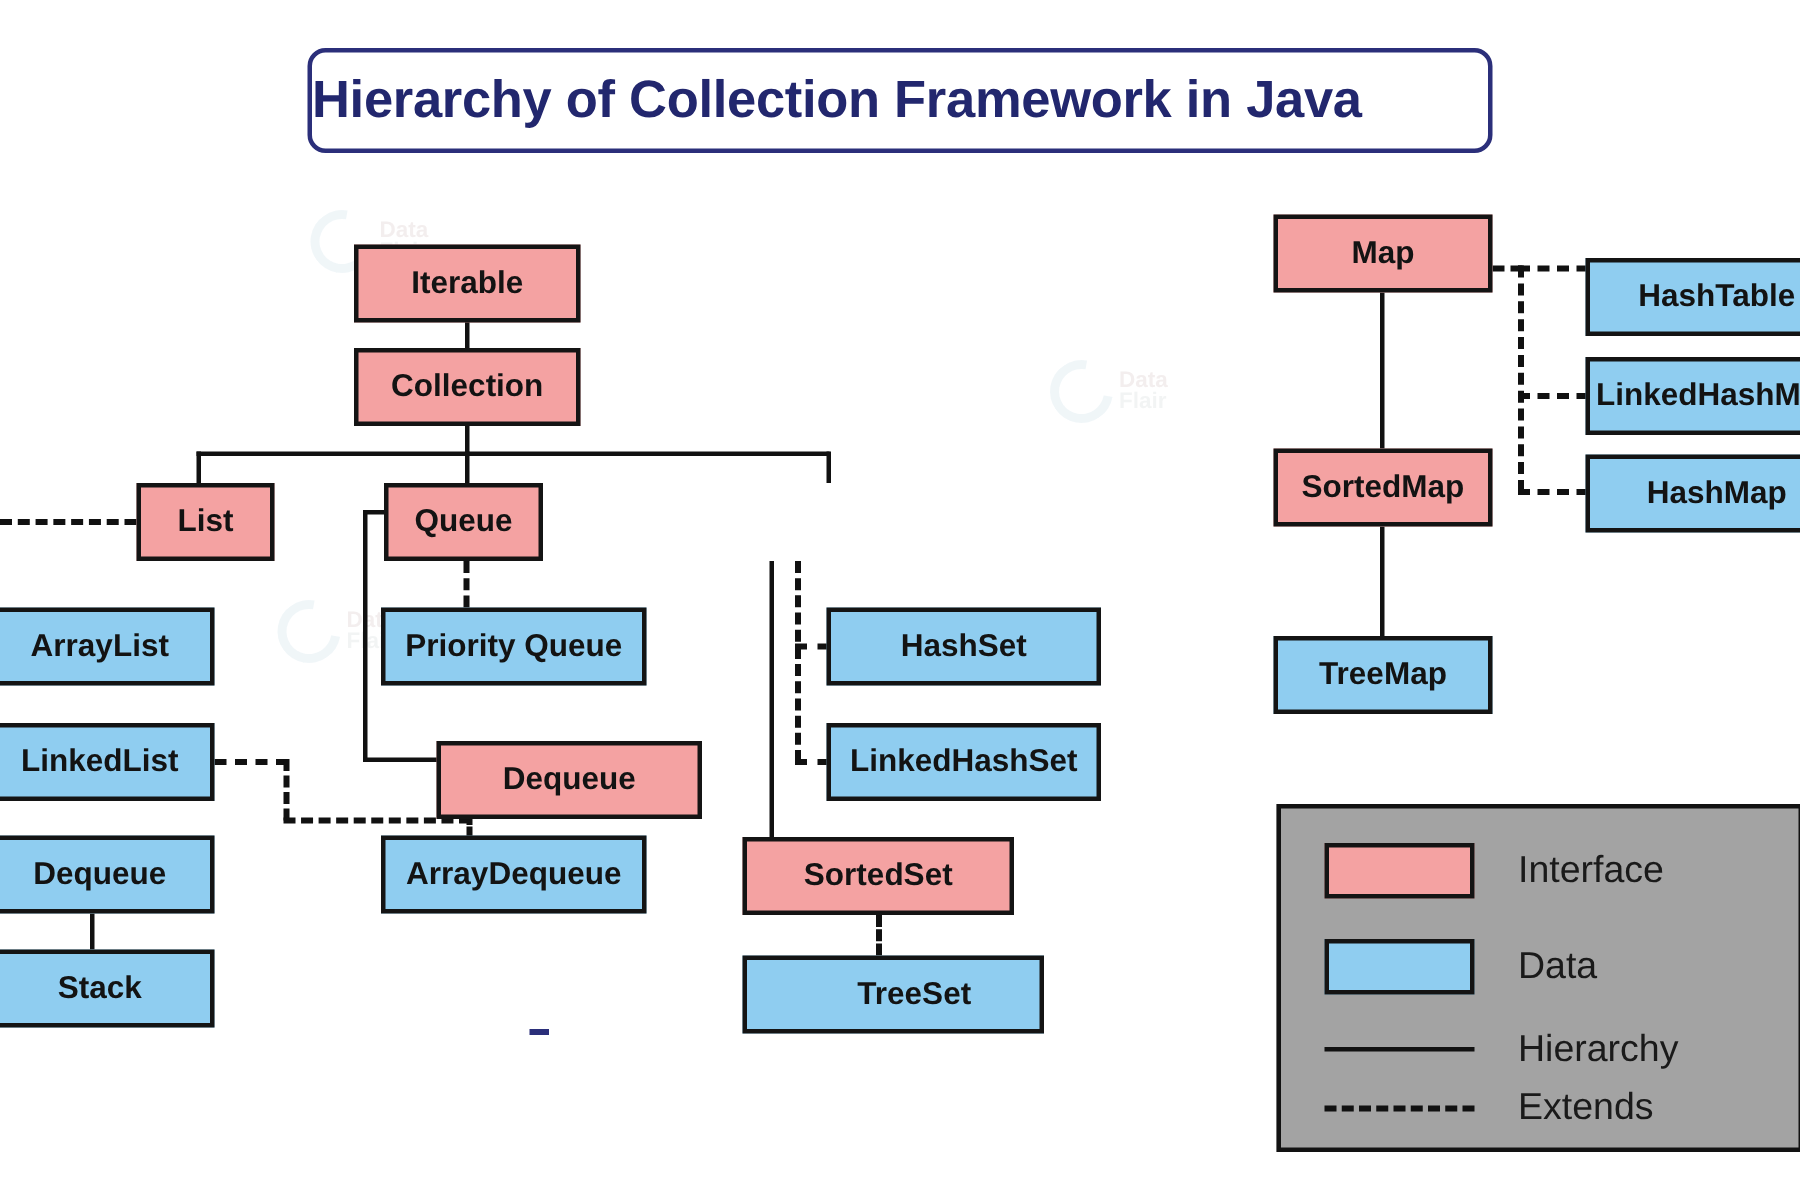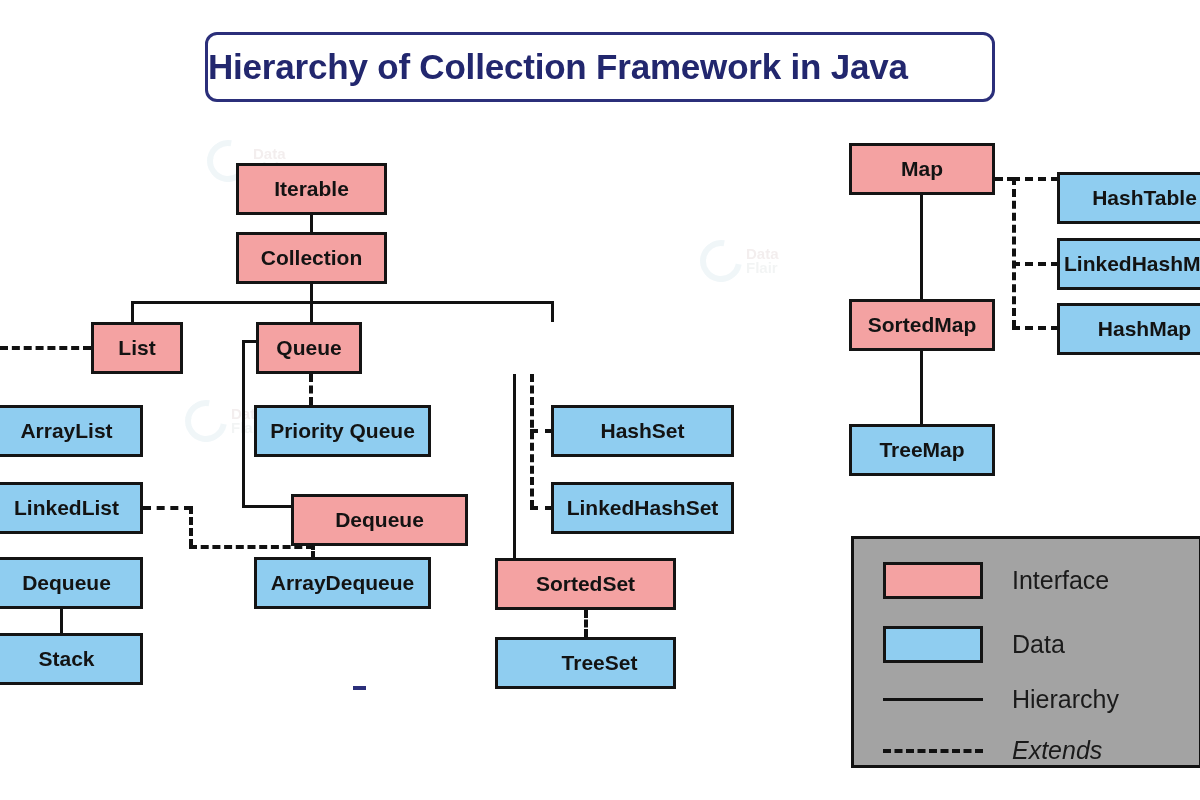--- a/index.html
+++ b/index.html
@@ -284,21 +284,21 @@
 
   <div class="node klass" style="left:551px; top:405px; width:183px; height:52px;">
     <span>HashSet</span>
   </div>
   <div class="node klass" style="left:551px; top:482px; width:183px; height:52px;">
     <span>LinkedHashSet</span>
   </div>
   <div class="node interface" style="left:495px; top:558px; width:181px; height:52px;justify-content:center;">
     <span>SortedSet</span>
   </div>
-  <div class="node klass" style="left:495px; top:637px; width:181px; height:52px;padding-left:28px;">
+  <div class="node klass" style="left:495px; top:637px; width:201px; height:52px;padding-left:28px;">
     <span>TreeSet</span>
   </div>
 
   <div class="node interface" style="left:849px; top:143px; width:146px; height:52px;">
     <span>Map</span>
   </div>
   <div class="node interface" style="left:849px; top:299px; width:146px; height:52px;">
     <span>SortedMap</span>
   </div>
   <div class="node klass" style="left:849px; top:424px; width:146px; height:52px;">
@@ -320,19 +320,19 @@
       <span class="legend-label">Interface</span>
     </div>
     <div class="legend-row" style="left:29px; top:87px;">
       <span class="legend-swatch klass"></span>
       <span class="legend-label">Data</span>
     </div>
     <div class="legend-row" style="left:29px; top:146px;">
       <span class="legend-solid"></span>
       <span class="legend-label">Hierarchy</span>
     </div>
-    <div class="legend-row" style="left:29px; top:197px;font-style:italic;">
+    <div class="legend-row" style="left:29px; top:185px;">
       <span class="legend-dashed"></span>
       <span class="legend-label">Extends</span>
     </div>
   </div>
 
 </div>
 
 </body></html>

